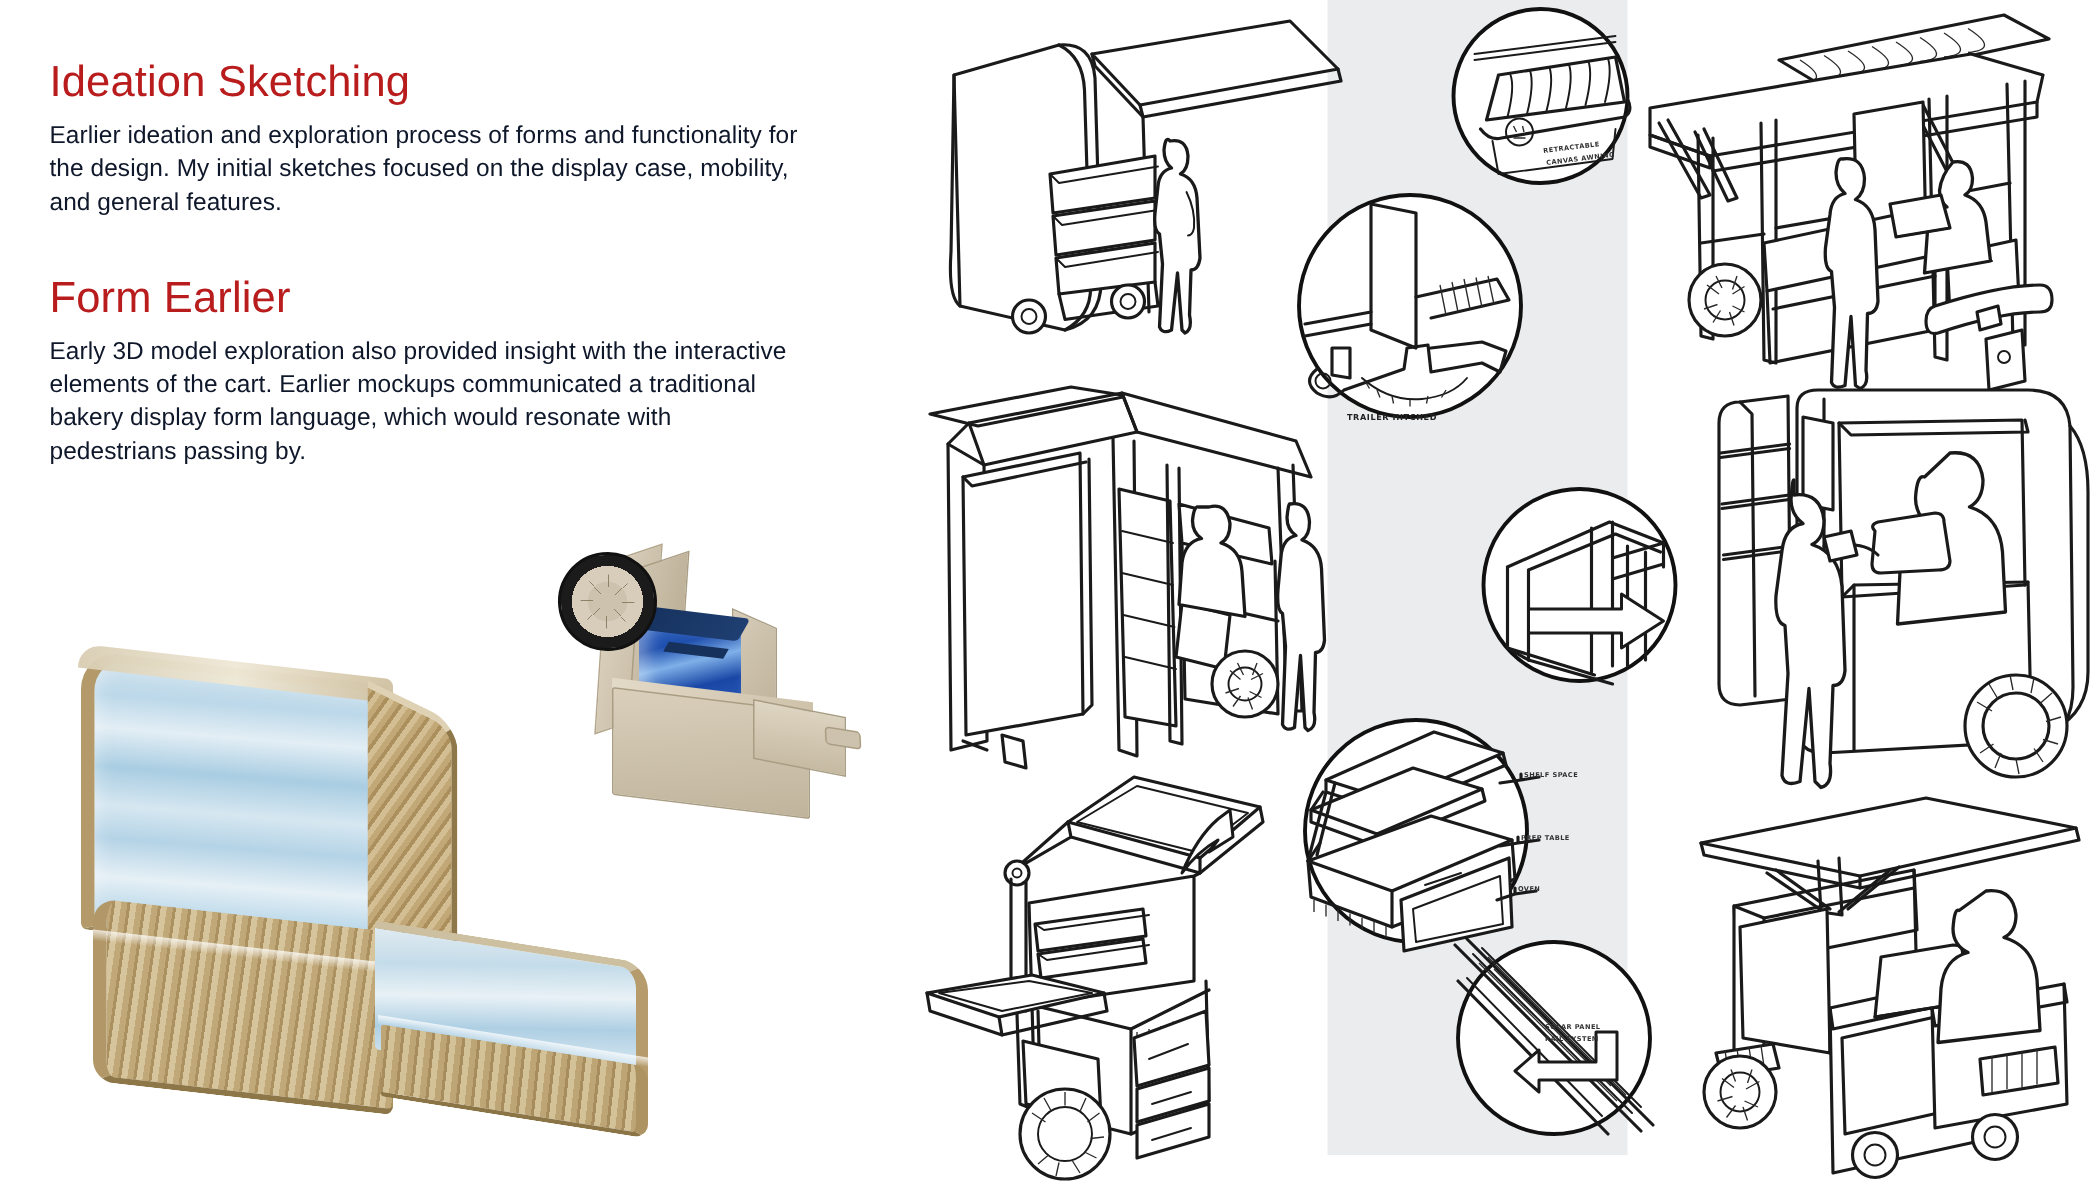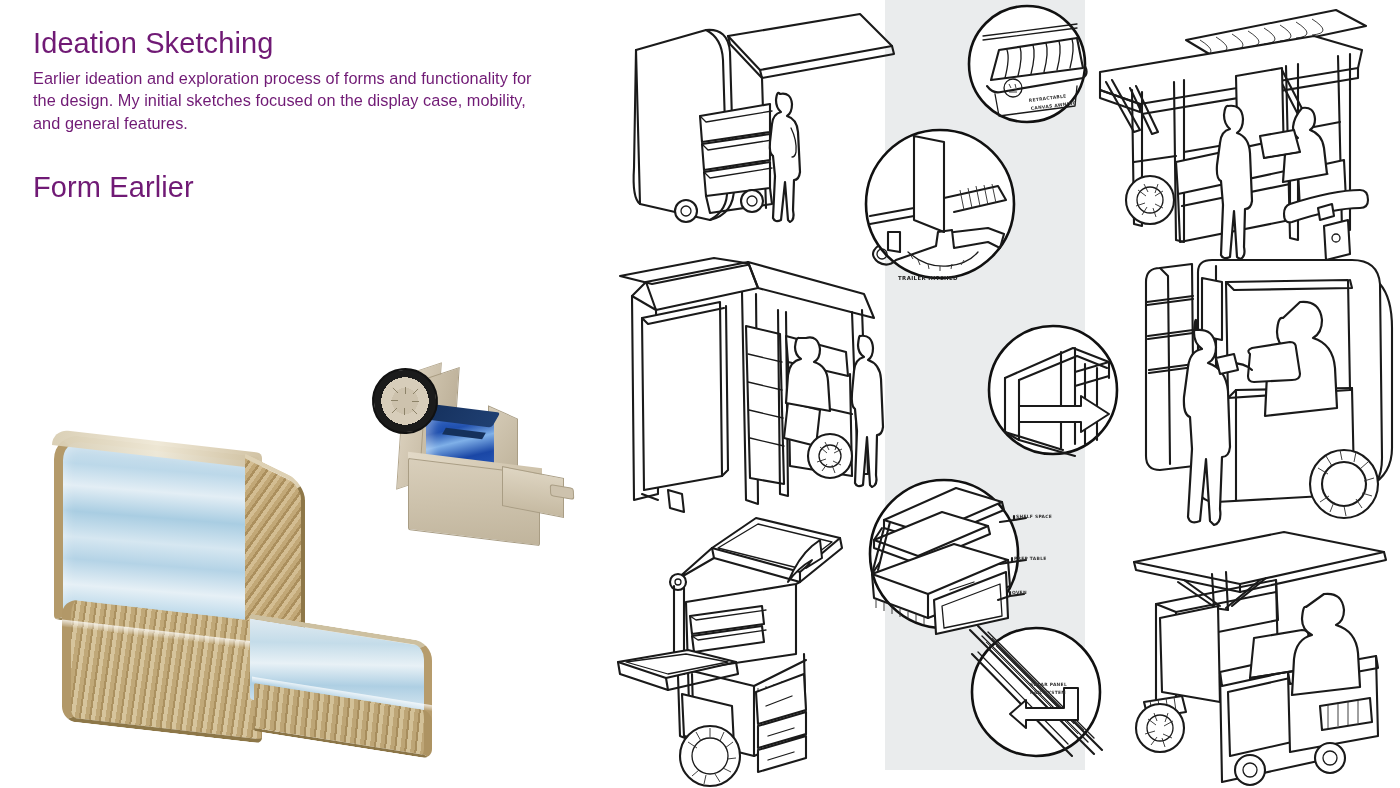--- a/index.html
+++ b/index.html
@@ -15,28 +15,28 @@
     position: relative;
     width: 1400px; height: 788px;
     background: #ffffff;
   }
 
   
   .text-col { position: absolute; left: 33px; top: 28px; width: 500px; }
   .sec-title {
     font-size: 29px;
     font-weight: 400;
-    color: #701a75;
+    color: #b91c1c;
     letter-spacing: 0.1px;
-    margin: 0 0 7px 0;
+    margin: 12px 0 7px 0;
     line-height: 1.1;
   }
   .sec-body {
     font-size: 16.3px;
-    color: #701a75;
+    color: #0f172a;
     line-height: 1.37;
     margin: 0;
     letter-spacing: 0.05px;
   }
   .block-2 { margin-top: 38px; }
 
   
   .photo-area { position: absolute; left: 0; top: 350px; width: 600px; height: 438px; }
 
   
@@ -220,20 +220,21 @@
 <body>
 
 <div id="page">
 
   <div class="text-col">
     <h1 class="sec-title">Ideation Sketching</h1>
     <p class="sec-body">Earlier ideation and exploration process of forms and functionality for the design. My initial sketches focused on the display case, mobility, and general features.</p>
 
     <div class="block-2">
       <h1 class="sec-title">Form Earlier</h1>
+      <p class="sec-body">Early 3D model exploration also provided insight with the interactive elements of the cart. Earlier mockups communicated a traditional bakery display form language, which would resonate with pedestrians passing by.</p>
     </div>
   </div>
 
   <div class="photo-area">
 
     <div class="mock-big">
       <div class="shape big-top-face"></div>
       <div class="shape big-top-cap"></div>
       <div class="shape big-top-side"></div>
       <div class="shape big-bot-face"></div>

